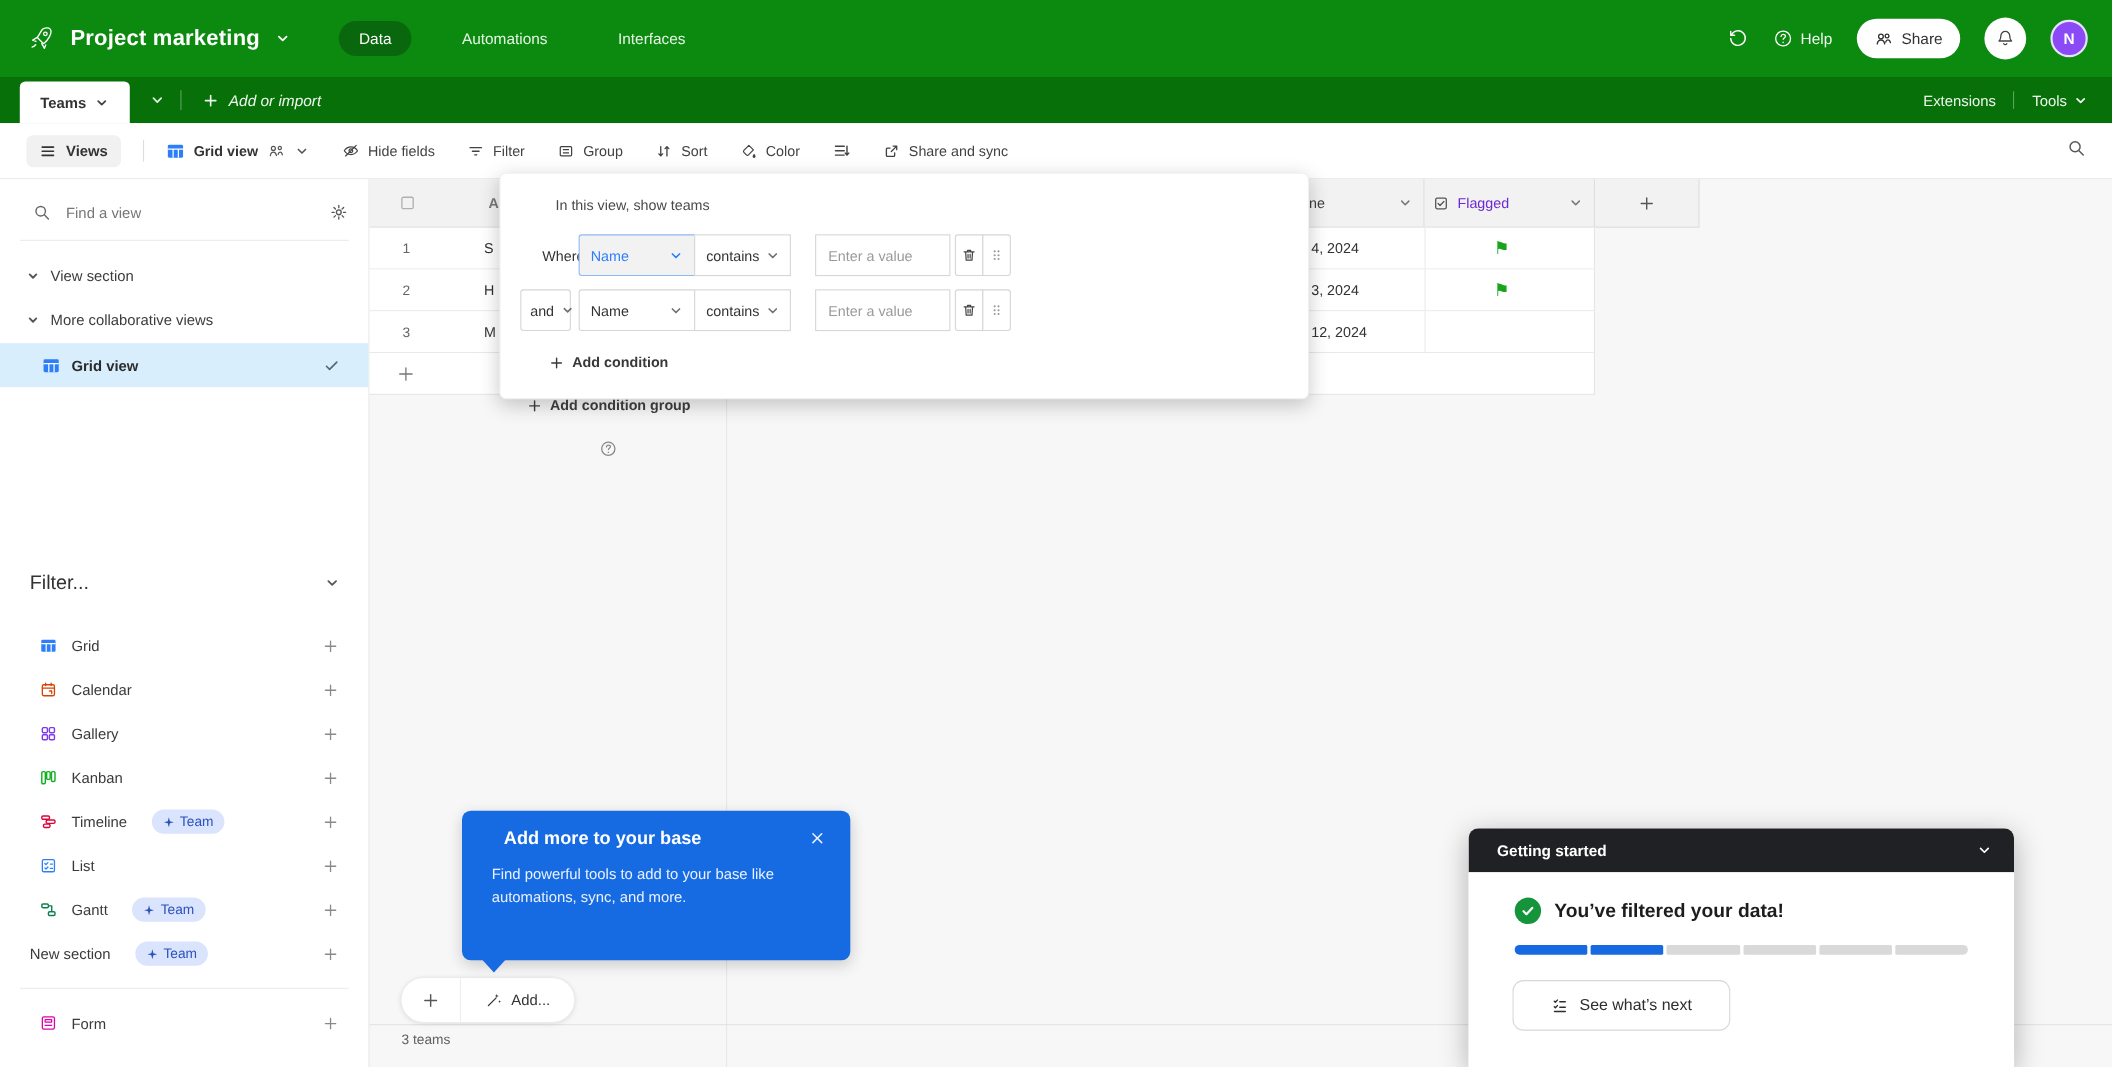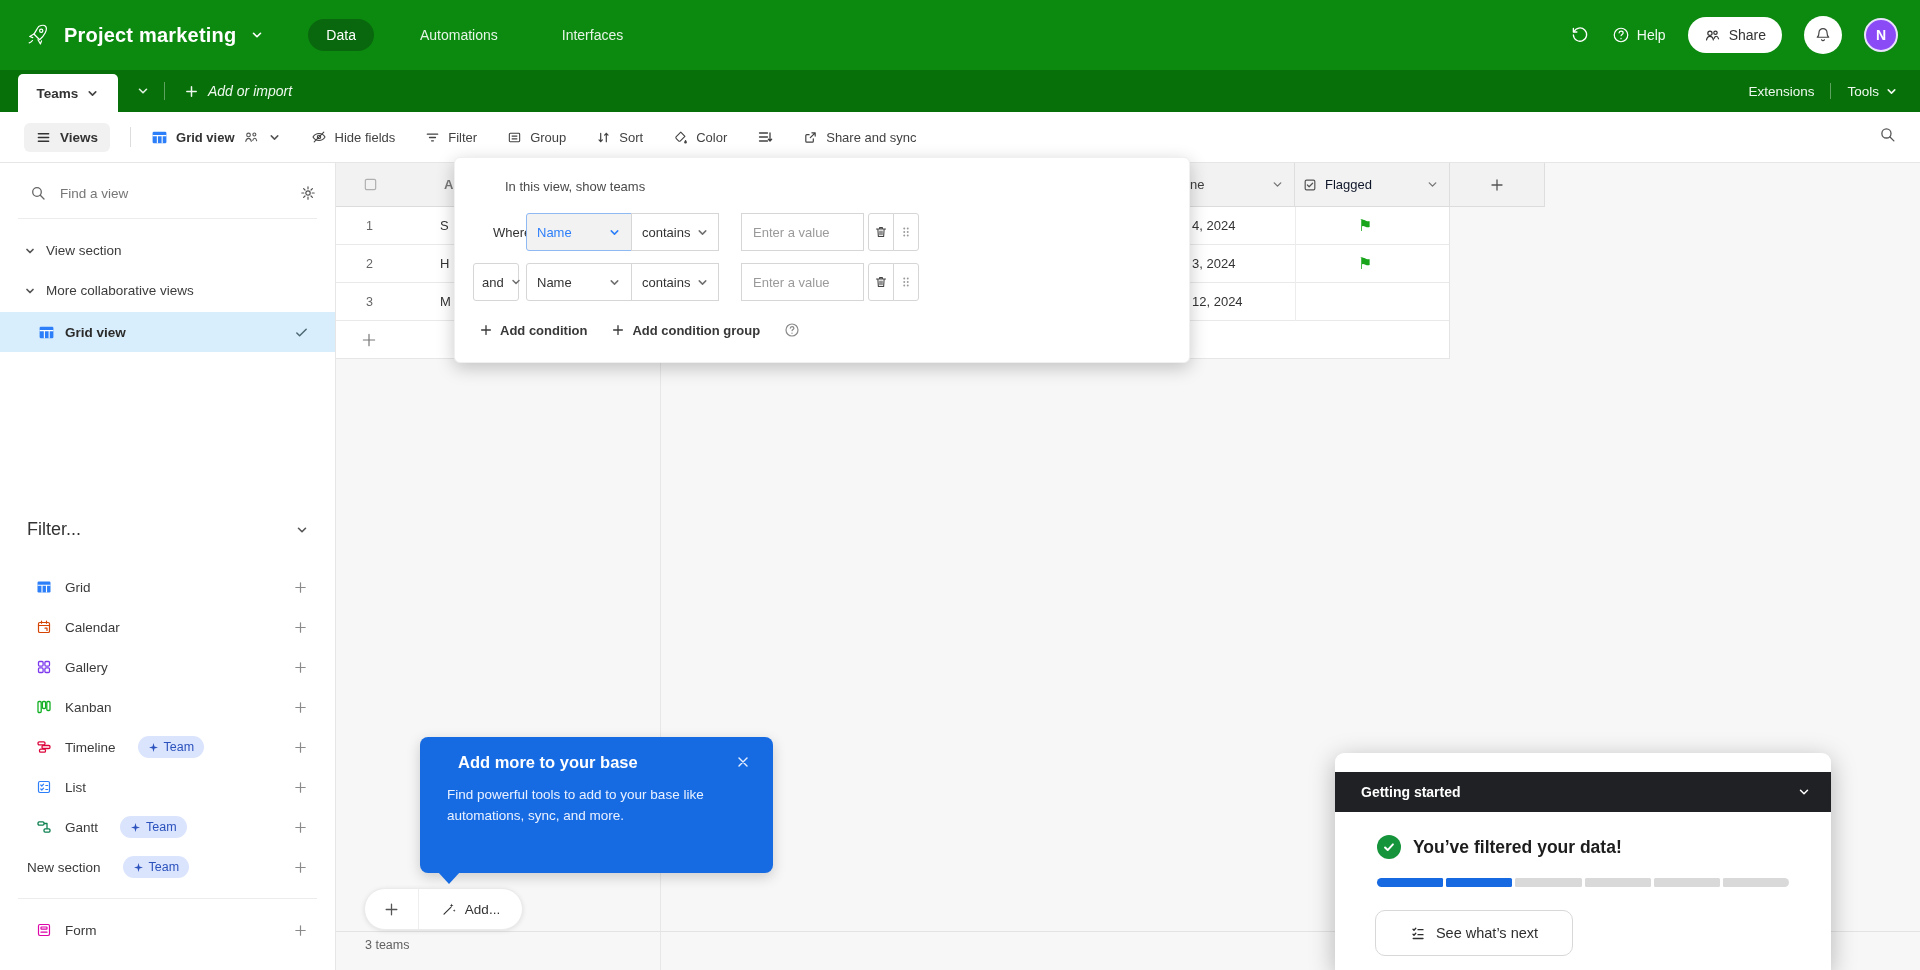--- a/index.html
+++ b/index.html
@@ -97,34 +97,34 @@
   .fp-box .chev{color:#707070;}
   .fp-field{left:71px;width:106px;border-radius:3px 0 0 3px;}
   .fp-field.focused{background:#f2f2f2;border-color:#8fb9f3;color:var(--accent-blue);}
   .fp-field.focused .chev{color:var(--accent-blue);}
   .fp-op{left:176px;width:88px;margin-left:0;}
   .fp-input{position:absolute;left:286px;top:0;width:123px;height:38px;border:1px solid #d6d6d6;padding:0 11px;font-size:13px;font-family:inherit;color:#333;}
   .fp-input::placeholder{color:#9a9a9a;}
   .fp-trash{left:413px;width:26px;justify-content:center;padding:0;color:#444;border-radius:3px 0 0 3px;}
   .fp-handle{left:438px;width:26px;justify-content:center;padding:0;color:#999;border-radius:0 3px 3px 0;}
   .fp-and{left:18px;width:46px;padding:0 8px;border-radius:3px;}
-  .fp-bottom{position:absolute;left:24px;top:164px;display:flex;align-items:center;gap:24px;}
+  .fp-bottom{position:absolute;left:24px;top:164px;display:flex;align-items:center;gap:24px;flex-direction:column;}
   .fp-add{display:flex;align-items:center;gap:7px;color:#383838;font-weight:600;cursor:pointer;}
   .fp-help{color:#8a8a8a;cursor:pointer;display:flex;}
 
   
   .promo{position:absolute;left:420px;top:737px;width:353px;height:136px;background:var(--promo-blue);border-radius:8px;color:#fff;box-shadow:0 4px 14px rgba(0,0,0,.18);}
   .promo .arrow{position:absolute;left:18px;bottom:-11px;width:0;height:0;border-left:11px solid transparent;border-right:11px solid transparent;border-top:12px solid var(--promo-blue);}
   .promo-title{position:absolute;left:38px;top:16px;font-size:16.5px;font-weight:700;}
   .promo-close{position:absolute;right:22px;top:16px;color:#e8f0ff;cursor:pointer;}
   .promo-body{position:absolute;left:27px;top:48px;width:302px;font-size:13.5px;line-height:1.55;color:#eaf1ff;}
 
   
   .gs-panel{position:absolute;left:1335px;top:753px;width:496px;height:217px;border-radius:9px 9px 0 0;box-shadow:0 6px 26px rgba(0,0,0,.28);background:#fff;overflow:hidden;}
-  .gs-header{height:40px;background:#202125;color:#fff;display:flex;align-items:center;padding:0 20px 0 26px;font-size:14px;font-weight:600;cursor:pointer;margin-top:19px;}
+  .gs-header{height:40px;background:#202125;color:#fff;display:flex;align-items:center;padding:0 20px 0 26px;font-size:14px;font-weight:600;cursor:pointer;}
   .gs-header .sp{flex:1;}
   .gs-body{position:relative;height:177px;background:#fff;}
   .gs-check{position:absolute;left:42px;top:23px;width:24px;height:24px;border-radius:50%;background:var(--check-green);display:flex;align-items:center;justify-content:center;color:#fff;}
   .gs-msg{position:absolute;left:78px;top:25px;font-size:17.5px;font-weight:700;color:#1d1d1d;}
   .progress{position:absolute;left:42px;top:66px;width:412px;height:9px;display:flex;gap:3px;}
   .progress .seg{flex:1;height:9px;background:var(--seg-gray);border-radius:1.5px;}
   .progress .seg.done{background:var(--progress-blue);}
   .progress .seg:first-child{border-radius:5px 1.5px 1.5px 5px;}
   .progress .seg:last-child{border-radius:1.5px 5px 5px 1.5px;}
   .gs-cta{position:absolute;left:40px;top:98px;width:198px;height:46px;border:1px solid #d8d8d8;border-radius:10px;background:#fff;display:flex;align-items:center;justify-content:center;gap:10px;font-size:14.5px;color:#2e2e2e;cursor:pointer;font-family:inherit;}
@@ -466,21 +466,21 @@
     </div>
     <div class="hcell" style="left:84px;width:240px;padding-left:24px;border-right:none;color:#777;font-weight:700;">
       <span>A</span>
     </div>
     <div class="hcell" style="left:324px;width:635px;padding-left:530px;color:#3d3d3d;">
       <span>ne</span>
       <svg class="ic chev" width="13" height="13" viewBox="0 0 16 16" fill="none" stroke="#777" stroke-width="1.4" stroke-linecap="round" stroke-linejoin="round">
           <path d="M4 6l4 4 4-4"></path>
         </svg>
     </div>
-    <div class="hcell" style="left:959px;width:155px;padding-left:8px;gap:8px;color:#0f172a;">
+    <div class="hcell" style="left:959px;width:155px;padding-left:8px;gap:8px;color:#6d28d9;">
       <svg class="ic" width="14" height="14" viewBox="0 0 16 16" fill="none" stroke="#555" stroke-width="1.2" stroke-linecap="round" stroke-linejoin="round">
           <rect x="2.5" y="2.5" width="11" height="11" rx="1.5"></rect>
           <path d="M5 8l2 2 4-4"></path>
         </svg>
       <span>Flagged</span>
       <svg class="ic chev" width="13" height="13" viewBox="0 0 16 16" fill="none" stroke="#777" stroke-width="1.4" stroke-linecap="round" stroke-linejoin="round">
           <path d="M4 6l4 4 4-4"></path>
         </svg>
     </div>
     <div class="hcell" style="left:1114px;width:95px;justify-content:center;color:#555;">

